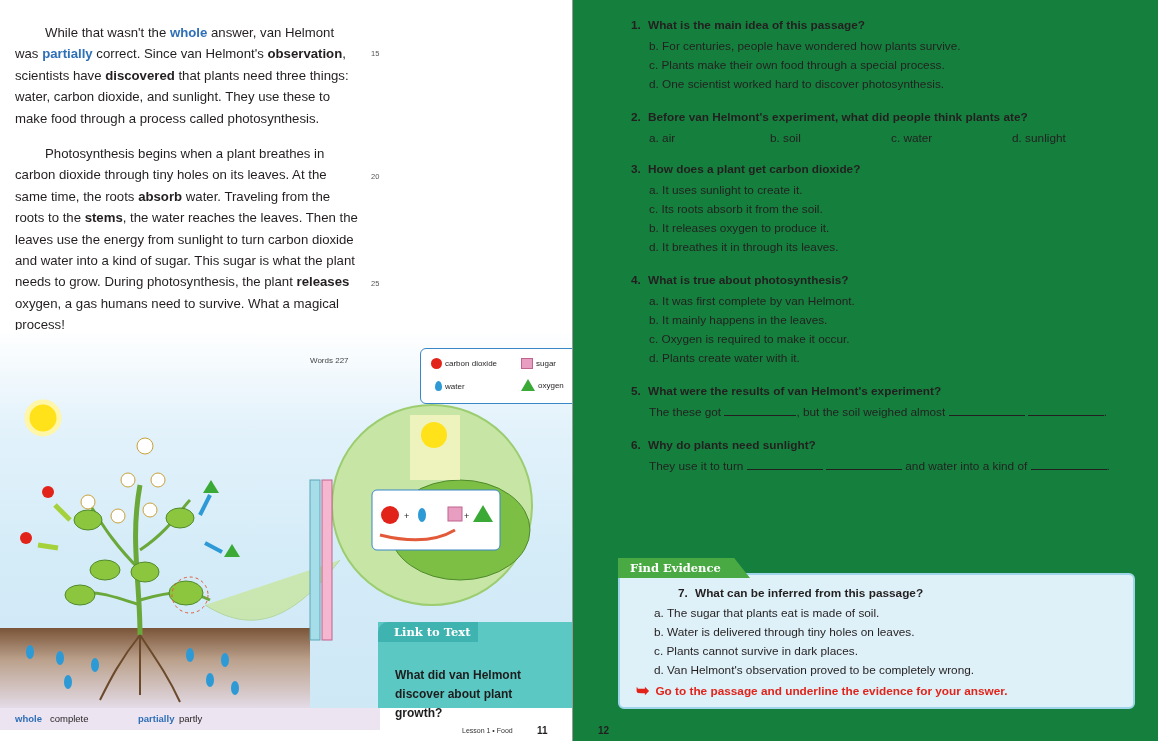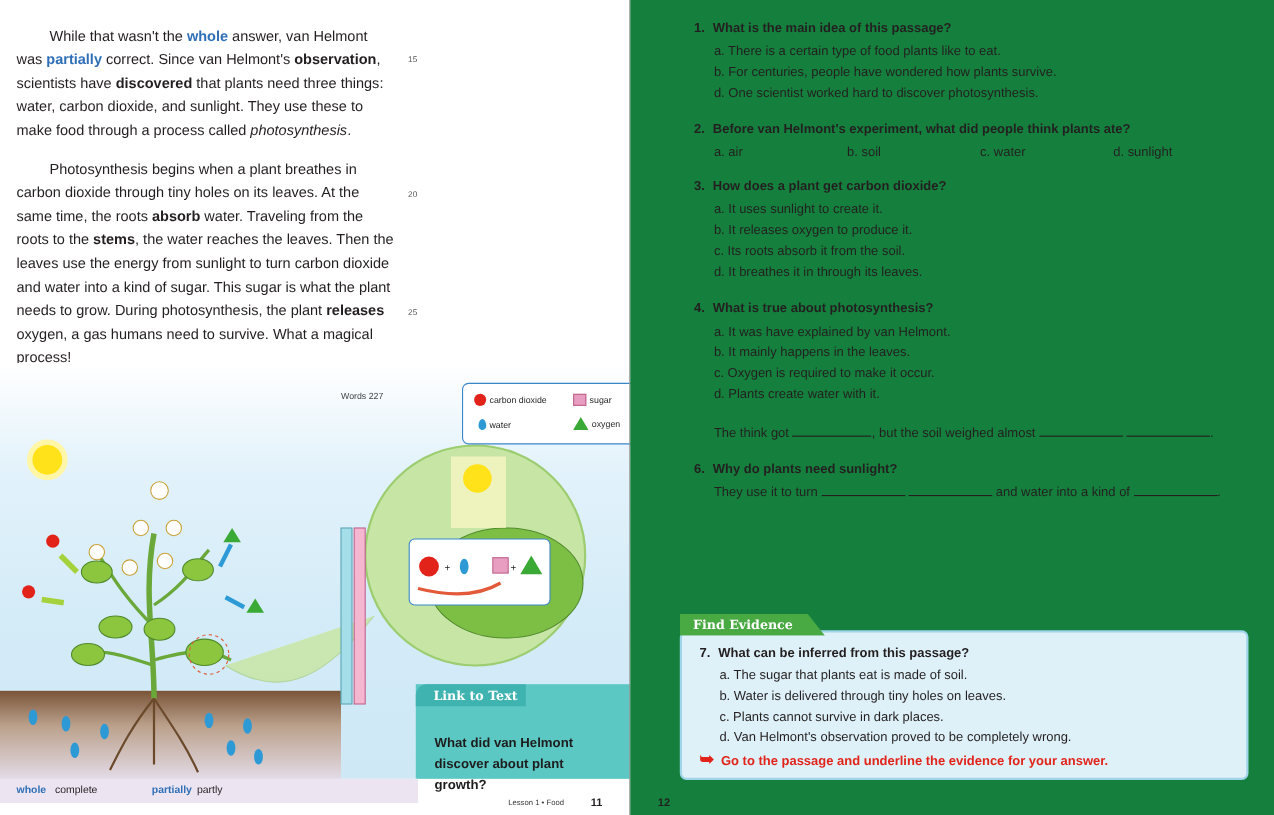--- a/index.html
+++ b/index.html
@@ -6,21 +6,21 @@
   body { width: 1158px; height: 741px; background: #fff; font-family: "Liberation Sans", sans-serif; color: #231f20; position: relative; overflow: hidden; }
   .page-left { position: absolute; left: 0; top: 0; width: 572px; height: 741px; background: #fff; }
   .page-right { position: absolute; left: 573px; top: 0; width: 585px; height: 741px; background: #15803d; }
   .gutter { position: absolute; left: 572px; top: 0; width: 1px; height: 741px; background: #9a9a9a; }
 
   .passage { position: absolute; left: 15px; top: 22px; width: 345px; font-size: 13.2px; line-height: 21.4px; }
   .passage p { margin-bottom: 14px; }
   .passage .indent { display: inline-block; width: 30px; }
   .vocab { color: #2e6fb7; font-weight: bold; }
   .b { font-weight: bold; }
-  .i { font-style: italic; }
+  .i { }
   .line-num { position: absolute; left: 371px; font-size: 7.5px; color: #555; }
 
   .illus { position: absolute; left: 0; top: 330px; width: 572px; height: 378px; background: linear-gradient(#fff 0%, #e3f2fb 25%, #d4ecf8 60%, #cfe8f6 100%); }
   .soil { position: absolute; left: 0; top: 628px; width: 310px; height: 80px; background: linear-gradient(#7a5438, #bba18c 40%, #e3dbe6 100%); }
   .words-count { position: absolute; left: 310px; top: 356px; font-size: 8px; color: #444; }
   .legend { position: absolute; left: 372px; top: 348px; width: 164px; height: 56px; border: 1.5px solid #3a87c7; border-radius: 6px; background: #fff; font-size: 8px; margin-left: 48px; }
   .legend .row { position: absolute; display: flex; align-items: center; gap: 3px; }
   .dot-red { width: 11px; height: 11px; border-radius: 50%; background: #e2231a; display: inline-block; }
   .drop { width: 7px; height: 10px; background: #2d9ad6; border-radius: 50% 50% 50% 50% / 60% 60% 40% 40%; display: inline-block; }
   .tri-green { width: 0; height: 0; border-left: 7px solid transparent; border-right: 7px solid transparent; border-bottom: 12px solid #3aa935; display: inline-block; }
@@ -40,21 +40,21 @@
   .q-stem { font-weight: bold; margin-bottom: 5px; line-height: 14px; }
   .q-stem .num { display: inline-block; width: 17px; }
   .q-opt { padding-left: 18px; line-height: 19px; }
   .q-row { display: flex; padding-left: 18px; line-height: 19px; }
   .q-row span { width: 121px; }
   .blank { display: inline-block; border-bottom: 1px solid #231f20; height: 12px; vertical-align: baseline; }
 
   .evidence { position: absolute; left: 618px; top: 573px; width: 517px; height: 136px; background: #dff1f8; border: 2px solid #9fd4ea; border-radius: 6px; }
   .evidence-tab { position: absolute; left: 618px; top: 558px; width: 132px; height: 20px; background: #49a942; color: #fff; font-family: "DejaVu Serif", serif; font-weight: bold; font-size: 11.5px; padding: 3px 0 0 12px; clip-path: polygon(0 0, 88% 0, 100% 100%, 0 100%); }
   .evidence-content { position: absolute; left: 636px; top: 586px; width: 480px; font-size: 11.8px; }
-  .evidence-content .q-stem { margin-bottom: 4px; }
+  .evidence-content .q-stem { margin-bottom: 4px; margin-left: 42px; }
   .evidence-cta { color: #e2231a; font-weight: bold; display: flex; align-items: center; gap: 6px; margin-top: 3px; padding-left: 0; }
   .arrow-icon { color: #e2231a; font-size: 16px; line-height: 1; }
 </style>
 </head>
 <body>
 
 <div class="page-left">
 
   <div class="passage">
     <p><span class="indent"></span><span>While that wasn't the </span><span class="vocab">whole</span><span> answer, van Helmont was </span><span class="vocab">partially</span><span> correct. Since van Helmont's </span><span class="b">observation</span><span>, scientists have </span><span class="b">discovered</span><span> that plants need three things: water, carbon dioxide, and sunlight. They use these to make food through a process called </span><span class="i">photosynthesis</span><span>.</span></p>
@@ -168,49 +168,50 @@
 
 <div class="gutter"></div>
 
 <div class="page-right">
   <span class="folio-num" style="left:25px">12</span>
 </div>
 
 <div class="questions">
   <div class="q">
     <div class="q-stem"><span class="num">1.</span><span>What is the main idea of this passage?</span></div>
-    <div class="q-opt">a. There is a certain type of food plants like to eat.</div>
     <div class="q-opt">b. For centuries, people have wondered how plants survive.</div>
+    <div class="q-opt">c. Plants make their own food through a special process.</div>
     <div class="q-opt">d. One scientist worked hard to discover photosynthesis.</div>
   </div>
   <div class="q" style="margin-top:16px">
     <div class="q-stem"><span class="num">2.</span><span>Before van Helmont's experiment, what did people think plants ate?</span></div>
     <div class="q-row">
       <span>a. air</span>
       <span>b. soil</span>
       <span>c. water</span>
       <span>d. sunlight</span>
     </div>
   </div>
   <div class="q" style="margin-top:14px">
     <div class="q-stem"><span class="num">3.</span><span>How does a plant get carbon dioxide?</span></div>
     <div class="q-opt">a. It uses sunlight to create it.</div>
+    <div class="q-opt">c. Its roots absorb it from the soil.</div>
     <div class="q-opt">b. It releases oxygen to produce it.</div>
-    <div class="q-opt">c. Its roots absorb it from the soil.</div>
     <div class="q-opt">d. It breathes it in through its leaves.</div>
   </div>
   <div class="q" style="margin-top:16px">
     <div class="q-stem"><span class="num">4.</span><span>What is true about photosynthesis?</span></div>
-    <div class="q-opt">a. It was have explained by van Helmont.</div>
+    <div class="q-opt">a. It was first complete by van Helmont.</div>
     <div class="q-opt">b. It mainly happens in the leaves.</div>
     <div class="q-opt">c. Oxygen is required to make it occur.</div>
     <div class="q-opt">d. Plants create water with it.</div>
   </div>
   <div class="q" style="margin-top:16px">
-    <div class="q-opt"><span>The think got </span><span class="blank" style="width:72px"></span><span>, but the soil weighed almost </span><span class="blank" style="width:76px"></span> <span class="blank" style="width:76px"></span><span>.</span></div>
+    <div class="q-stem"><span class="num">5.</span><span>What were the results of van Helmont's experiment?</span></div>
+    <div class="q-opt"><span>The these got </span><span class="blank" style="width:72px"></span><span>, but the soil weighed almost </span><span class="blank" style="width:76px"></span> <span class="blank" style="width:76px"></span><span>.</span></div>
   </div>
   <div class="q" style="margin-top:16px">
     <div class="q-stem"><span class="num">6.</span><span>Why do plants need sunlight?</span></div>
     <div class="q-opt"><span>They use it to turn </span><span class="blank" style="width:76px"></span> <span class="blank" style="width:76px"></span><span> and water into a kind of </span><span class="blank" style="width:76px"></span><span>.</span></div>
   </div>
 </div>
 
 <div class="evidence"></div>
 <div class="evidence-tab">Find Evidence</div>
 <div class="evidence-content">

